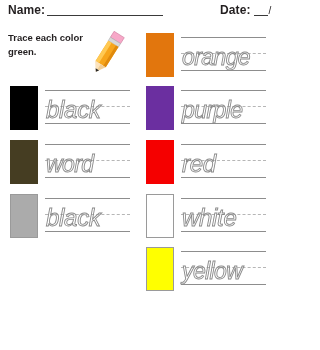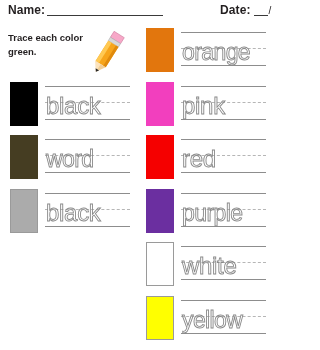--- a/index.html
+++ b/index.html
@@ -38,21 +38,21 @@
     position:absolute;left:84px;top:29px;width:46px;height:50px;
   }
 
   
   .sheet{position:absolute;left:0;top:28px;width:272px;height:322px;}
   .col{position:absolute;top:0;width:136px;}
   .col-left{left:0;}
   .col-right{left:136px;}
 
   .row{
-    position:relative;height:53.6px;display:flex;
+    position:relative;height:53.6px;display:flex;align-items:center;font-style:italic;
   }
   .row-spacer{height:53.6px;}
 
   .swatch{
     width:28px;height:44px;margin-left:10px;flex:0 0 auto;
     box-sizing:border-box;
   }
   .swatch.bordered{border:1px solid #9a9a9a;}
 
   
@@ -159,51 +159,42 @@
     <div class="row">
       <div class="swatch" style="background:#E2760D"></div>
       <div class="word-box">
         <div class="ln ln-top"></div>
         <div class="ln ln-mid"></div>
         <div class="ln ln-base"></div>
         <div class="word small">orange</div>
       </div>
     </div>
 
-    <div class="row">
-      <div class="swatch" style="background:#F23FBE"></div>
-      <div class="word-box">
-        <div class="ln ln-top"></div>
-        <div class="ln ln-mid"></div>
-        <div class="ln ln-base"></div>
-        <div class="word">pink</div>
+
+    <div class="row">
+      <div class="swatch" style="background:#6B2FA0"></div>
+      <div class="word-box">
+        <div class="ln ln-top"></div>
+        <div class="ln ln-mid"></div>
+        <div class="ln ln-base"></div>
+        <div class="word small">purple</div>
       </div>
     </div>
 
     <div class="row">
       <div class="swatch" style="background:#F50000"></div>
       <div class="word-box">
         <div class="ln ln-top"></div>
         <div class="ln ln-mid"></div>
         <div class="ln ln-base"></div>
         <div class="word">red</div>
       </div>
     </div>
 
     <div class="row">
-      <div class="swatch" style="background:#6B2FA0"></div>
-      <div class="word-box">
-        <div class="ln ln-top"></div>
-        <div class="ln ln-mid"></div>
-        <div class="ln ln-base"></div>
-        <div class="word small">purple</div>
-      </div>
-    </div>
-
-    <div class="row">
       <div class="swatch bordered" style="background:#FFFFFF"></div>
       <div class="word-box">
         <div class="ln ln-top"></div>
         <div class="ln ln-mid"></div>
         <div class="ln ln-base"></div>
         <div class="word">white</div>
       </div>
     </div>
 
     <div class="row">

